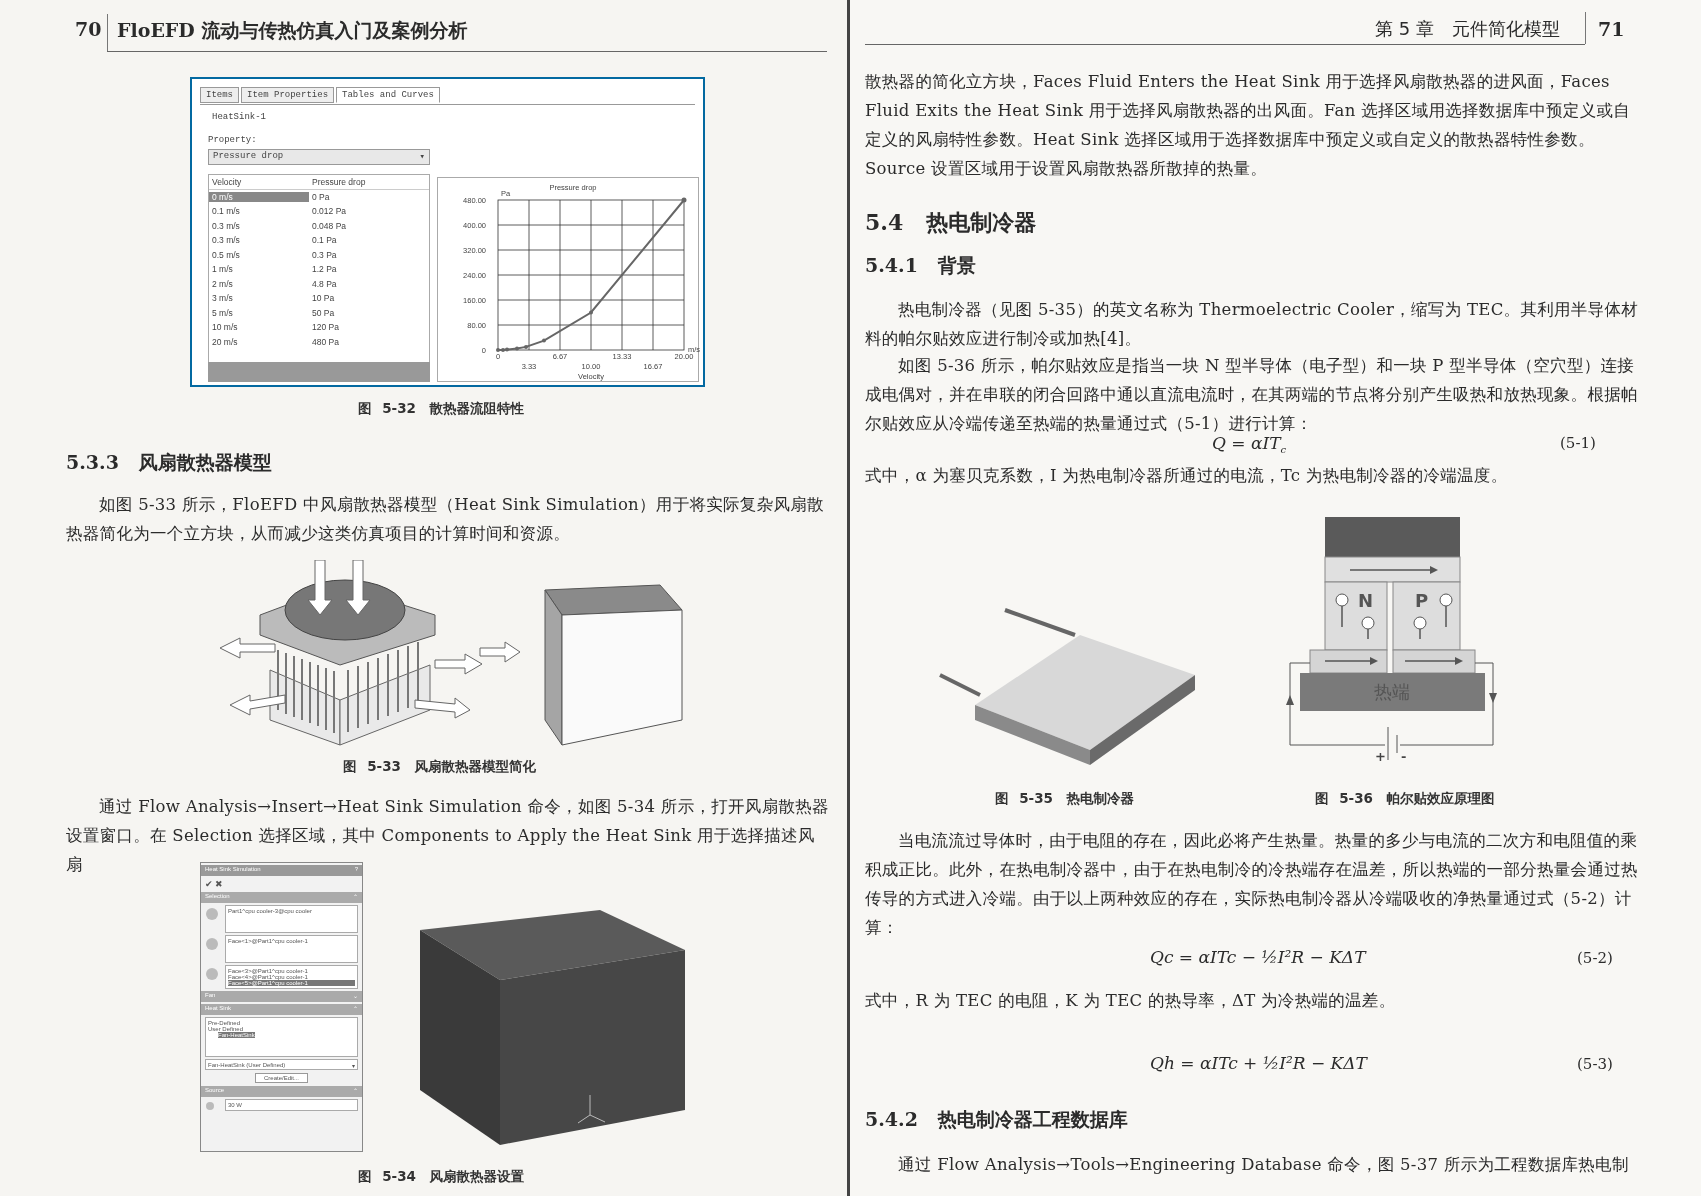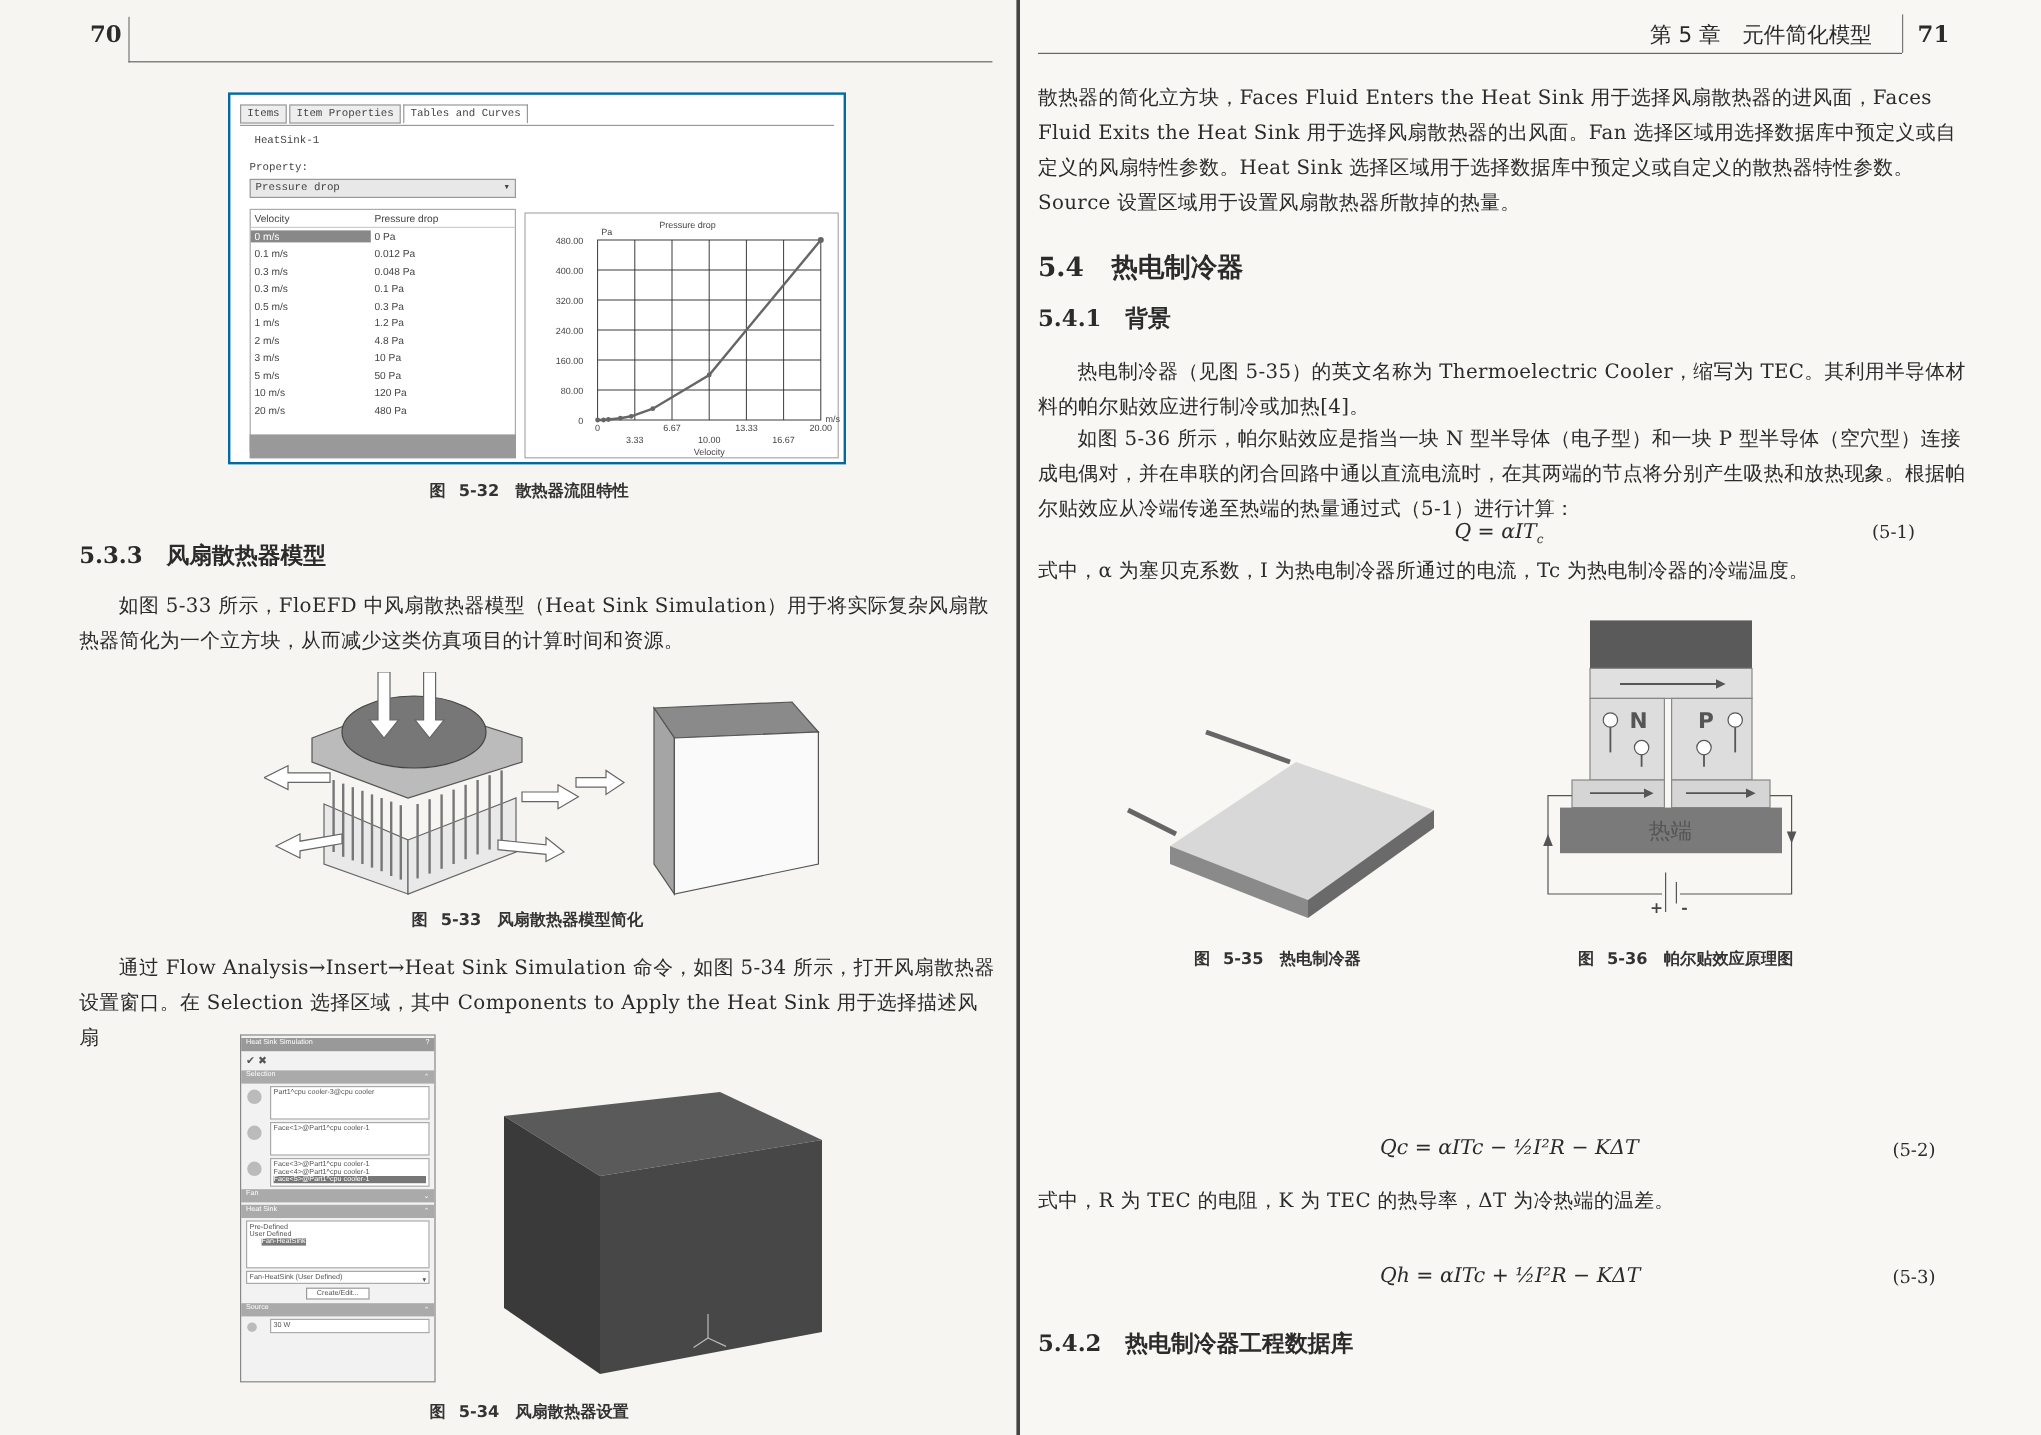--- a/index.html
+++ b/index.html
@@ -39,20 +39,21 @@
 .dlg .bar{height:11px;background:#aaa;color:#fff;padding:1px 4px;margin:2px 0;display:flex;justify-content:space-between}
 .dlg .box{background:#fff;border:1px solid #aaa;margin:2px 4px 2px 24px;padding:2px;position:relative}
 .dlg .ico{position:absolute;left:-20px;top:2px;width:12px;height:12px;border-radius:50%;background:#bbb}
 </style>
 </head>
 <body>
 
 <div class="page left">
   <div class="hdr" style="left:75px">70</div>
   <div class="abs" style="left:107px;top:14px;width:1px;height:38px;background:#777"></div>
+  <div class="hdr" style="left:117px">FloEFD 流动与传热仿真入门及案例分析</div>
   <div class="hdr-line" style="left:107px;top:51px;width:720px"></div>
 
   <div class="fig32">
     <div class="tabs">
       <div class="tab">Items</div>
       <div class="tab">Item Properties</div>
       <div class="tab active">Tables and Curves</div>
     </div>
     <div class="tabline"></div>
     <div class="abs" style="left:20px;top:33px">HeatSink-1</div>
@@ -351,25 +352,31 @@
           <line x1="117" y1="220" x2="117" y2="238"></line>
         </g>
       <polygon points="6,190 10,180 14,190" fill="#555"></polygon>
         <polygon points="209,178 213,188 217,178" fill="#555"></polygon>
       <text x="95" y="246" font-size="13" font-weight="bold" fill="#444">+</text>
       <text x="121" y="246" font-size="13" font-weight="bold" fill="#444">-</text>
     </svg>
   </div>
   <div class="cap" style="left:465px;top:790px">图 5-36　帕尔贴效应原理图</div>
 
+  <div class="para" style="left:15px;top:826px;width:775px">
+      <p>当电流流过导体时，由于电阻的存在，因此必将产生热量。热量的多少与电流的二次方和电阻值的乘积成正比。此外，在热电制冷器中，由于在热电制冷的冷热端存在温差，所以热端的一部分热量会通过热传导的方式进入冷端。由于以上两种效应的存在，实际热电制冷器从冷端吸收的净热量通过式（5-2）计算：</p>
+    </div>
   <div class="eq" style="left:300px;top:947px">Qc = αITc − ½I²R − KΔT</div>
   <div class="eqn" style="left:727px;top:949px">(5-2)</div>
   <div class="para" style="left:15px;top:986px;width:775px">
       <div>式中，R 为 TEC 的电阻，K 为 TEC 的热导率，ΔT 为冷热端的温差。</div>
     </div>
   <div class="eq" style="left:300px;top:1053px">Qh = αITc + ½I²R − KΔT</div>
   <div class="eqn" style="left:727px;top:1055px">(5-3)</div>
 
   <div class="h3" style="left:15px;top:1107px">
     <span>5.4.2</span>&nbsp;&nbsp;
     <span>热电制冷器工程数据库</span>
   </div>
+  <div class="para" style="left:15px;top:1150px;width:775px">
+      <p>通过 Flow Analysis→Tools→Engineering Database 命令，图 5-37 所示为工程数据库热电制</p>
+    </div>
 </div>
 
 </body></html>

